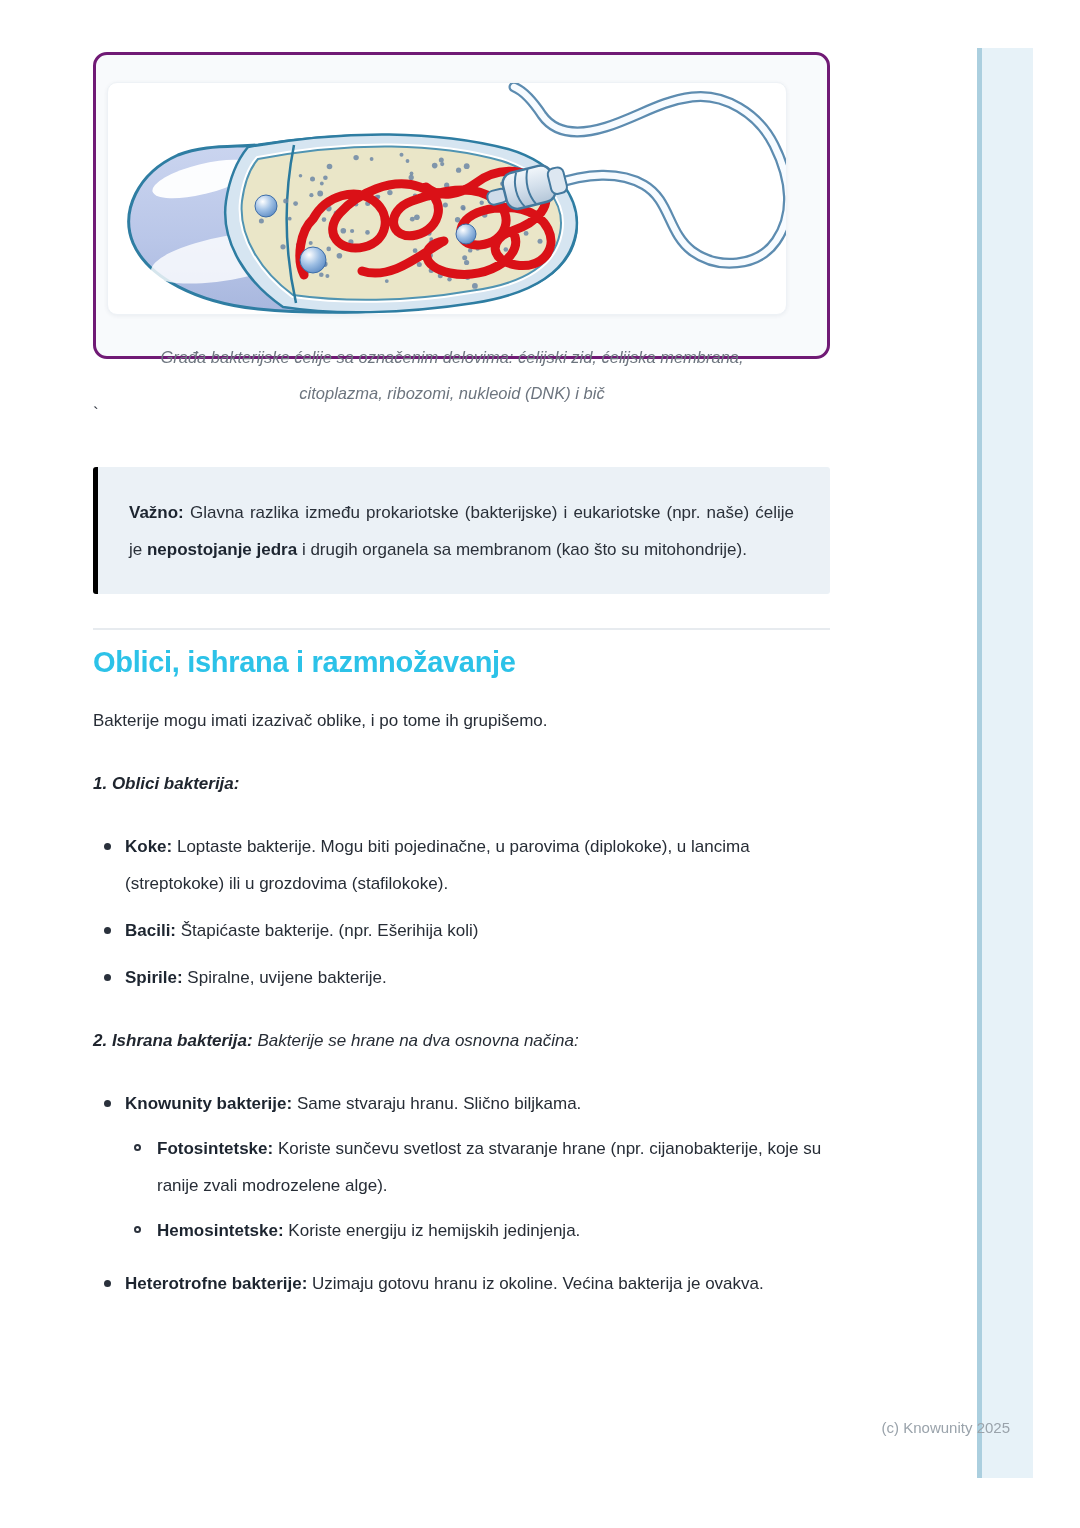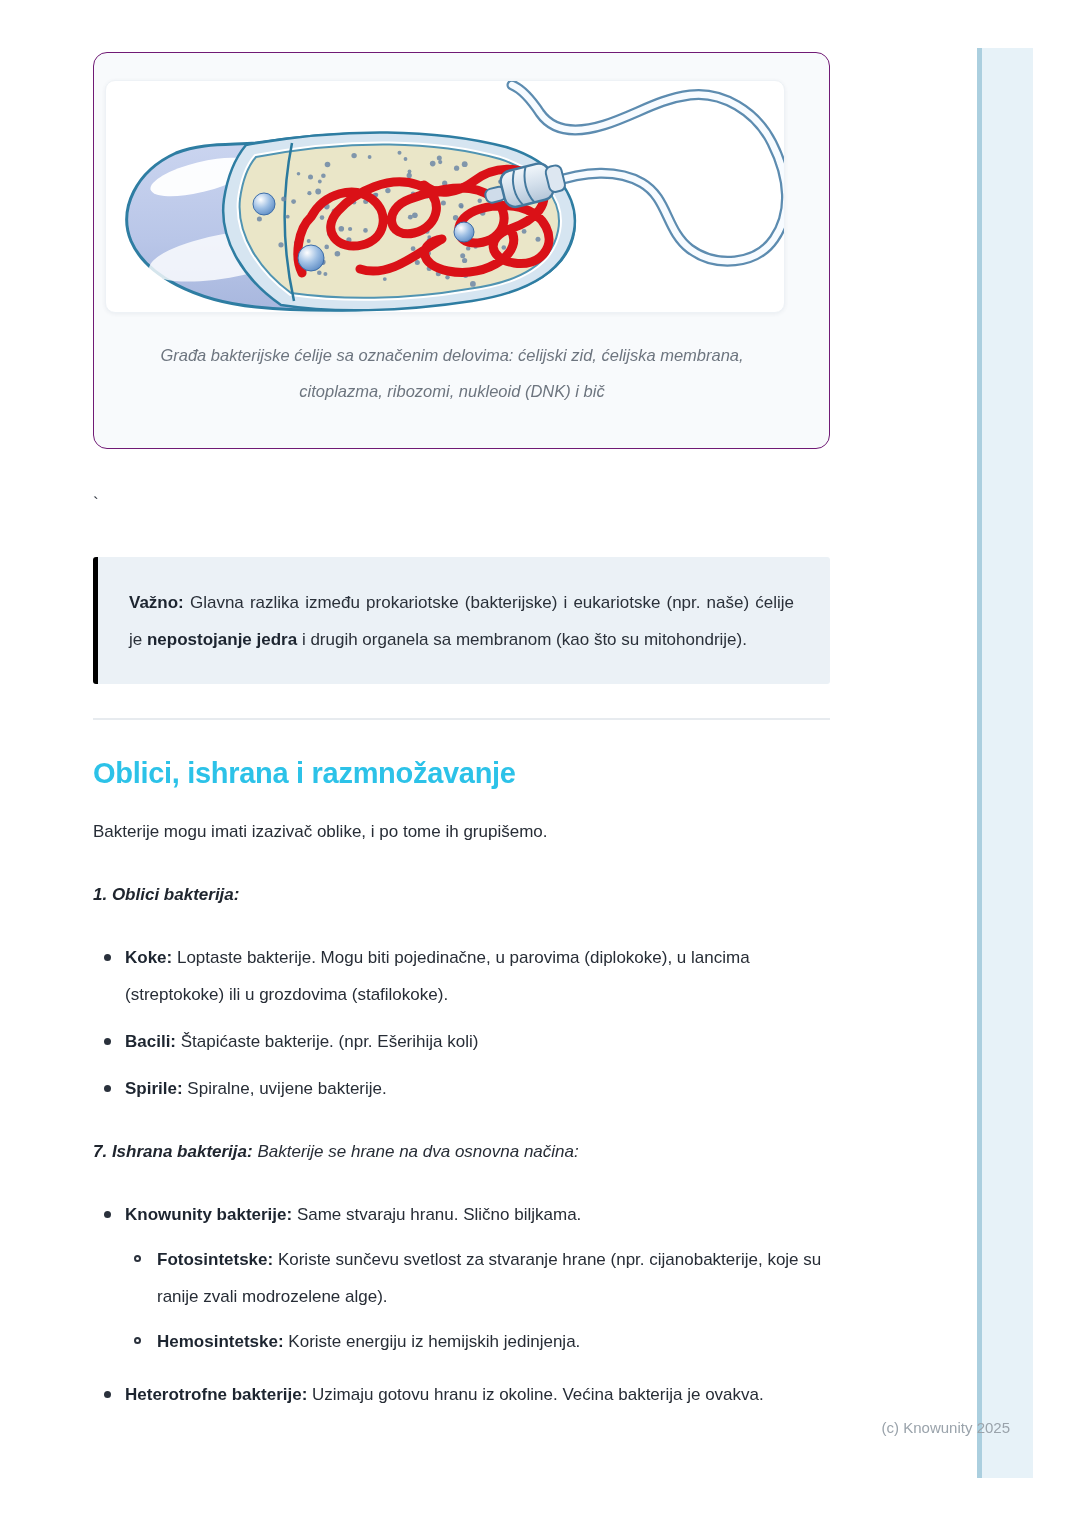--- a/index.html
+++ b/index.html
@@ -6,22 +6,22 @@
   html,body { background:#ffffff; }
   body {
     width:1080px; height:1528px; position:relative; overflow:hidden;
     font-family:"Liberation Sans", sans-serif;
     color:#272d36; font-size:17px; line-height:37px;
   }
   .content { position:relative; width:737px; margin-left:93px; z-index:2; }
 
   
   .fig-card {
-    margin-top:52px; background:#f8fafc; border:1px solid #701a75;
-    border-radius:14px; padding:27px 30px 34px 11px; height:397px;
+    margin-top:52px; background:#f8fafc; border:3px solid #701a75;
+    border-radius:14px; padding:27px 30px 34px 11px; height:307px;
   }
   .fig-panel {
     width:680px; height:233px; background:#ffffff; border-radius:10px;
     border:1px solid #eef2f6; box-shadow:0 1px 4px rgba(40,60,90,.07);
     overflow:hidden;
   }
   .fig-panel svg { display:block; }
   .fig-caption {
     margin:24px auto 0; max-width:628px; text-align:center;
     font-style:italic; color:#6d757f; font-size:16.5px; line-height:36px;
@@ -33,21 +33,21 @@
   .callout {
     margin-top:42px; background:#ebf1f6; border-left:5px solid #000000;
     border-radius:3px; padding:27px 36px 26px 31px;
     text-align:justify; color:#2a3039;
   }
   .callout b { color:#1d2530; }
 
   .divider { margin-top:34px; border:0; border-top:2px solid #e7ebef; }
 
   h1.section-heading {
-    margin:36px 0 23px; color:#2cc2e8; font-size:29px; line-height:34px;
+    margin:15px 0 23px; color:#2cc2e8; font-size:29px; line-height:34px;
     font-weight:700; letter-spacing:-.3px;
   }
   p.para { margin:0 0 26px; }
   p.subhead { margin:0 0 26px; font-weight:700; color:#20262f;font-style:italic; }
   p.subhead .normal { font-weight:400; color:#272d36; }
 
   ul.blist { list-style:none; margin:0 0 26px; }
   ul.blist > li { position:relative; padding-left:32px; margin-bottom:10px; }
   .mk1 {
     position:absolute; left:11px; top:15px; width:7px; height:7px;
@@ -247,21 +247,21 @@
   <p class="para">Bakterije mogu imati izazivač oblike, i po tome ih grupišemo.</p>
 
   <p class="subhead">1. Oblici bakterija:</p>
 
   <ul class="blist">
     <li><span class="mk1"></span><b>Koke:</b><span> Loptaste bakterije. Mogu biti pojedinačne, u parovima (diplokoke), u lancima (streptokoke) ili u grozdovima (stafilokoke).</span></li>
     <li><span class="mk1"></span><b>Bacili:</b><span> Štapićaste bakterije. (npr. Ešerihija koli)</span></li>
     <li><span class="mk1"></span><b>Spirile:</b><span> Spiralne, uvijene bakterije.</span></li>
   </ul>
 
-  <p class="subhead"><span>7. Ishrana bakterija:</span><span class="normal"> Bakterije se hrane na dva osnovna načina:</span></p>
+  <p class="subhead"><span>2. Ishrana bakterija:</span><span class="normal"> Bakterije se hrane na dva osnovna načina:</span></p>
 
   <ul class="blist">
     <li>
       <span class="mk1"></span><b>Knowunity bakterije:</b><span> Same stvaraju hranu. Slično biljkama.</span>
       <ul class="sublist">
         <li><span class="mk2"></span><b>Fotosintetske:</b><span> Koriste sunčevu svetlost za stvaranje hrane (npr. cijanobakterije, koje su ranije zvali modrozelene alge).</span></li>
         <li><span class="mk2"></span><b>Hemosintetske:</b><span> Koriste energiju iz hemijskih jedinjenja.</span></li>
       </ul>
     </li>
     <li style="margin-top:16px"><span class="mk1"></span><b>Heterotrofne bakterije:</b><span> Uzimaju gotovu hranu iz okoline. Većina bakterija je ovakva.</span></li>

